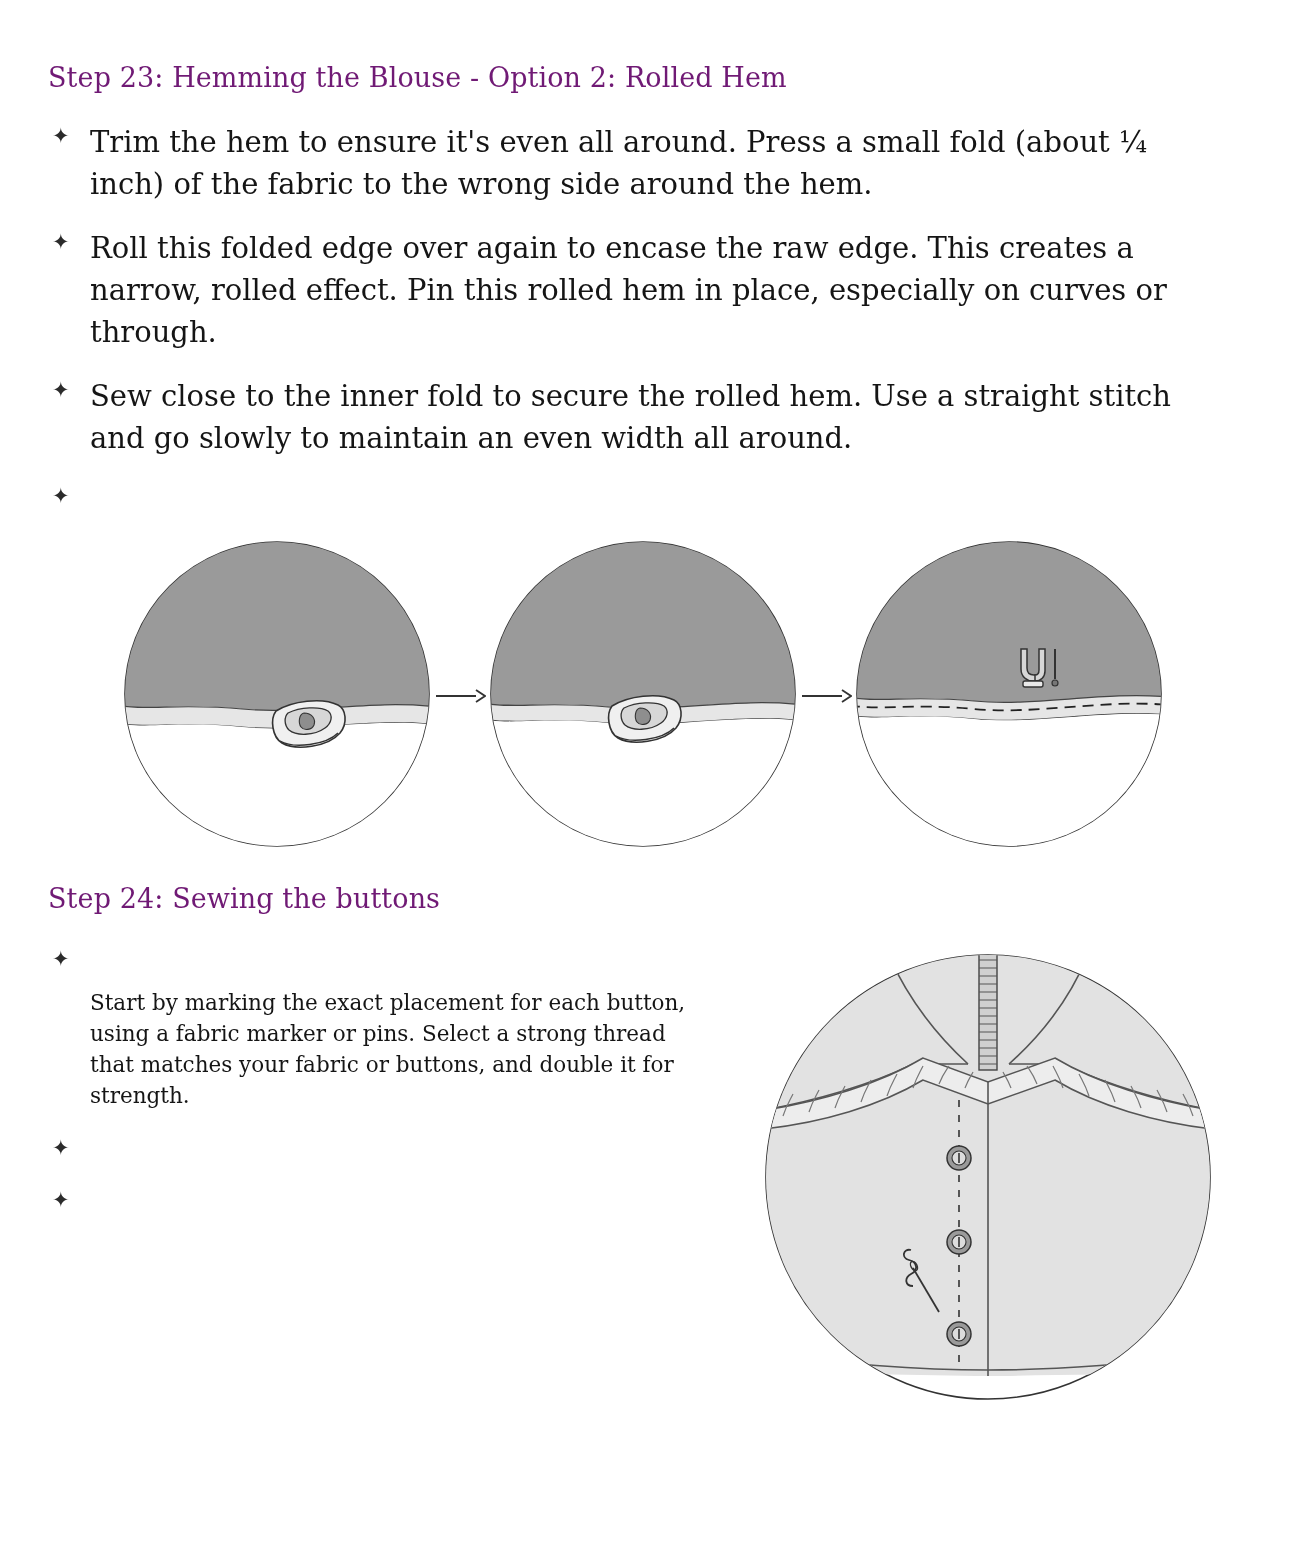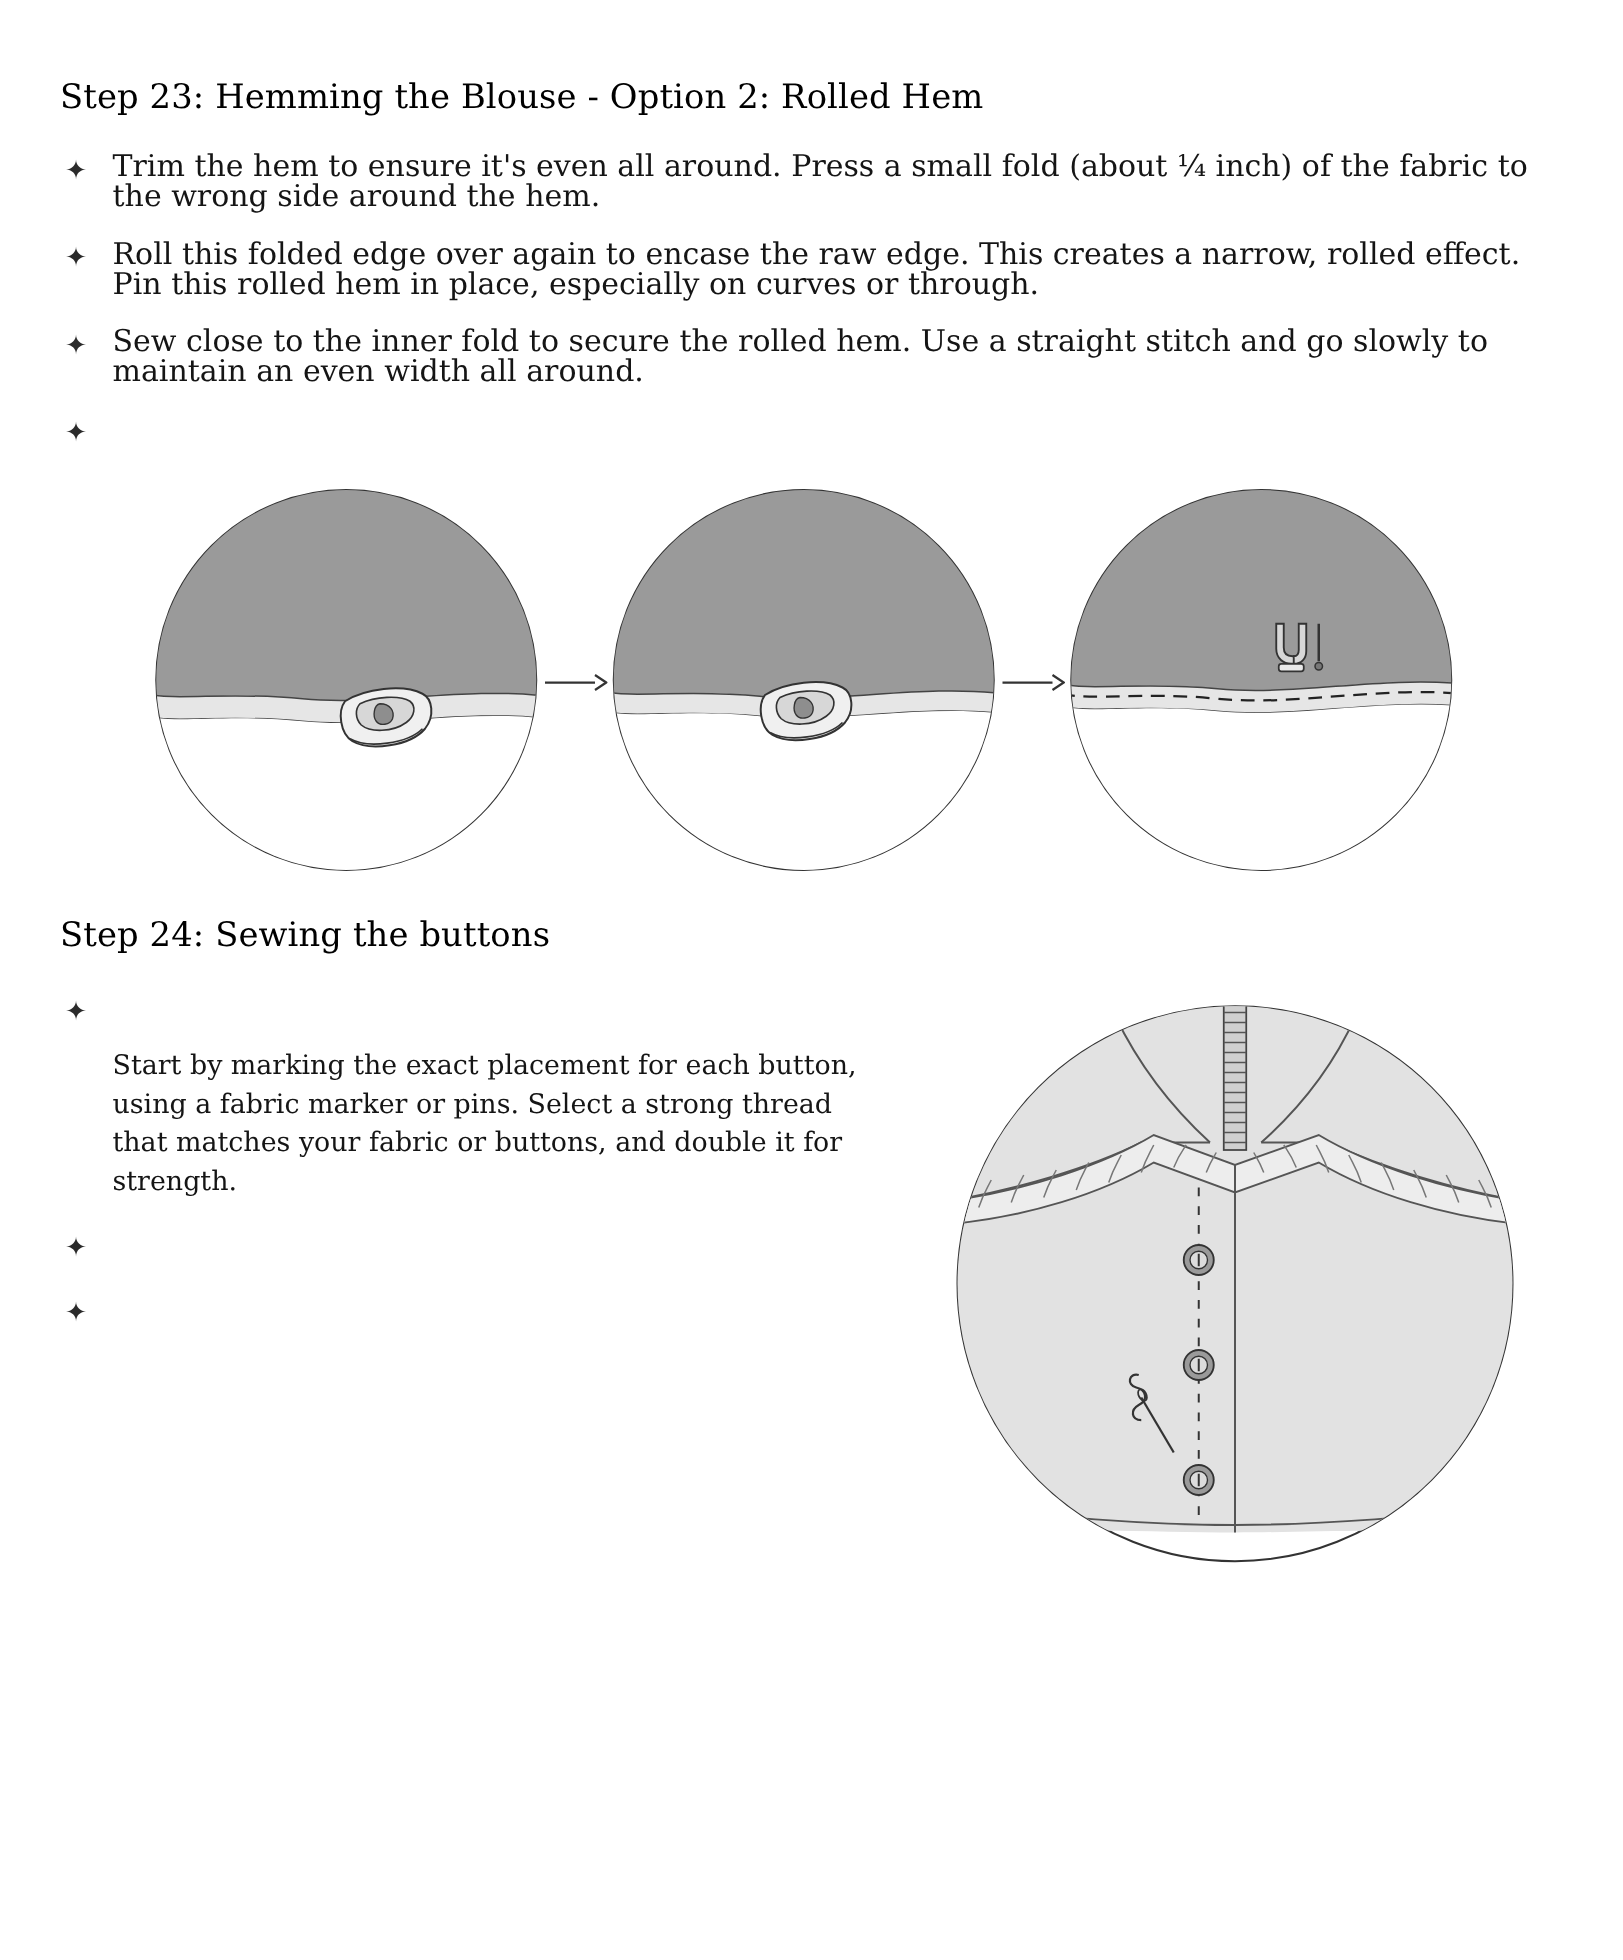--- a/index.html
+++ b/index.html
@@ -18,21 +18,21 @@
   }
   .page {
     padding: 62px 60px 0 48px;
   }
   h2.step-title {
     font-family: "DejaVu Serif", "Liberation Serif", serif;
     font-size: 27px;
     font-weight: 400;
     letter-spacing: 0.1px;
     margin: 0 0 28px 0;
-    color: #000000;
+    color: #701a75;
   }
   .bullets {
     margin: 0;
     padding: 0;
     list-style: none;
   }
   .bullet {
     display: flex;
     align-items: flex-start;
     margin-bottom: 22px;
@@ -40,22 +40,22 @@
   .bullet .star {
     flex: 0 0 auto;
     width: 42px;
     font-size: 21px;
     line-height: 30px;
     color: #2b2b2b;
     text-align: left;
     padding-left: 4px;
   }
   .bullet .txt {
-    font-size: 24px;
-    line-height: 24px;
+    font-size: 29px;
+    line-height: 42px;
     color: #151515;
     max-width: 1140px;
   }
   
   .fig-row {
     display: flex;
     align-items: center;
     justify-content: center;
     margin-top: 28px;
     margin-bottom: 30px;

